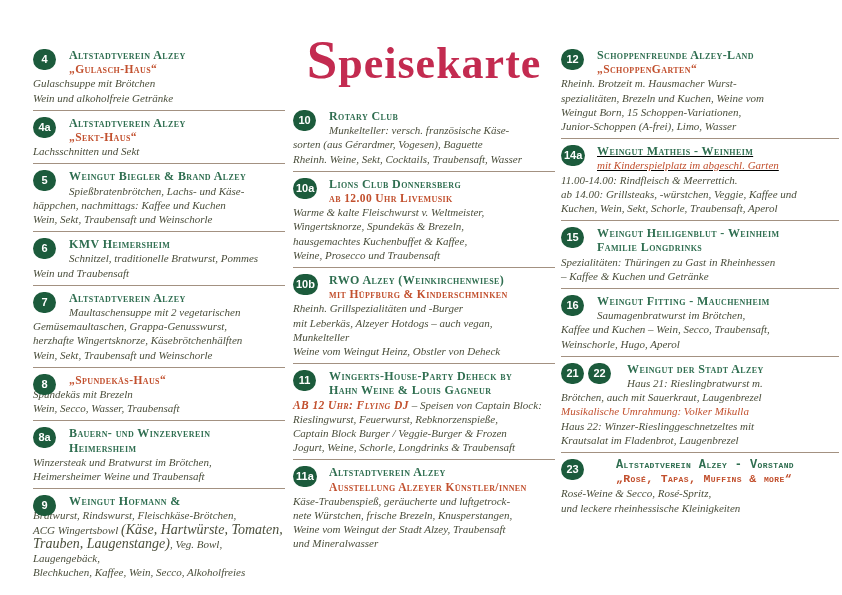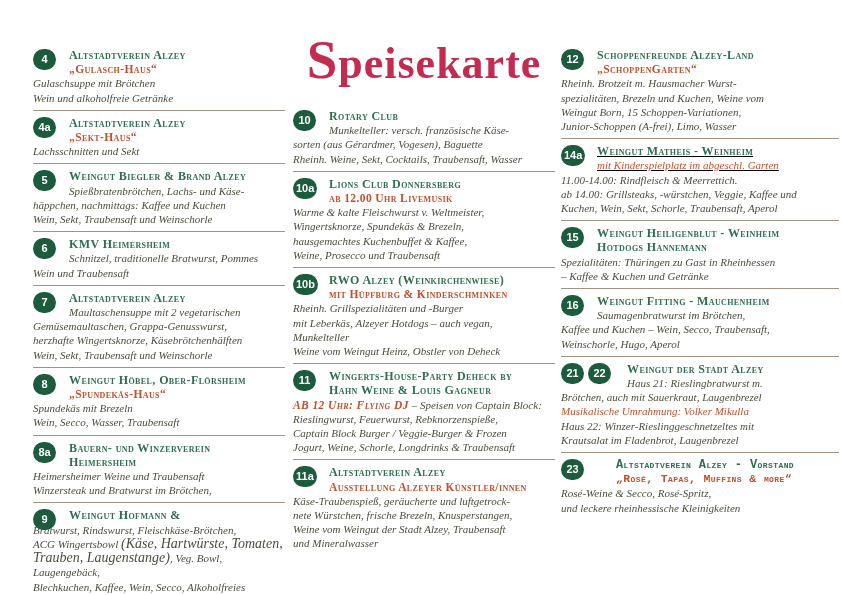--- a/index.html
+++ b/index.html
@@ -106,39 +106,38 @@
           <div class="bline"><span class="seg-n">Gemüsemaultaschen, Grappa-Genusswurst,</span></div>
           <div class="bline"><span class="seg-n">herzhafte Wingertsknorze, Käsebrötchenhälften</span></div>
           <div class="bline"><span class="seg-n">Wein, Sekt, Traubensaft und Weinschorle</span></div>
         </div>
     <hr class="divider">
   </section>
 
   <section class="entry">
     <div class="badges"><span class="badge">8</span></div>
     <div class="head" style="margin-left: 36px;">
-          <div class="hline"><span class="seg-g">Weingut Höbel, Ober-Flörsheim</span></div>
           <div class="hline"><span class="seg-r">„Spundekäs-Haus“</span></div>
         </div>
     <div class="body">
           <div class="bline"><span class="seg-n">Spundekäs mit Brezeln</span></div>
           <div class="bline"><span class="seg-n">Wein, Secco, Wasser, Traubensaft</span></div>
         </div>
     <hr class="divider">
   </section>
 
   <section class="entry">
     <div class="badges"><span class="badge">8a</span></div>
     <div class="head" style="margin-left: 36px;">
           <div class="hline"><span class="seg-g">Bauern- und Winzerverein</span></div>
           <div class="hline"><span class="seg-g">Heimersheim</span></div>
         </div>
     <div class="body">
+          <div class="bline"><span class="seg-n">Winzersteak und Bratwurst im Brötchen,</span></div>
           <div class="bline"><span class="seg-n">Heimersheimer Weine und Traubensaft</span></div>
-          <div class="bline"><span class="seg-n">Winzersteak und Bratwurst im Brötchen,</span></div>
         </div>
     <hr class="divider">
   </section>
 
   <section class="entry last">
     <div class="badges"><span class="badge">9</span></div>
     <div class="head" style="margin-left: 36px;">
           <div class="hline"><span class="seg-g">Weingut Hofmann &amp;</span></div>
         </div>
     <div class="body">
@@ -253,21 +252,21 @@
           <div class="bline"><span class="seg-n">ab 14.00: Grillsteaks, -würstchen, Veggie, Kaffee und</span></div>
           <div class="bline"><span class="seg-n">Kuchen, Wein, Sekt, Schorle, Traubensaft, Aperol</span></div>
         </div>
     <hr class="divider">
   </section>
 
   <section class="entry">
     <div class="badges"><span class="badge">15</span></div>
     <div class="head" style="margin-left: 36px;">
           <div class="hline"><span class="seg-g">Weingut Heiligenblut - Weinheim</span></div>
-          <div class="hline"><span class="seg-g">Hotdogs Hannemann</span></div>
+          <div class="hline"><span class="seg-g">Familie Longdrinks</span></div>
         </div>
     <div class="body">
           <div class="bline"><span class="seg-n">Spezialitäten: Thüringen zu Gast in Rheinhessen</span></div>
           <div class="bline"><span class="seg-n">– Kaffee &amp; Kuchen und Getränke</span></div>
         </div>
     <hr class="divider">
   </section>
 
   <section class="entry">
     <div class="badges"><span class="badge">16</span></div>

